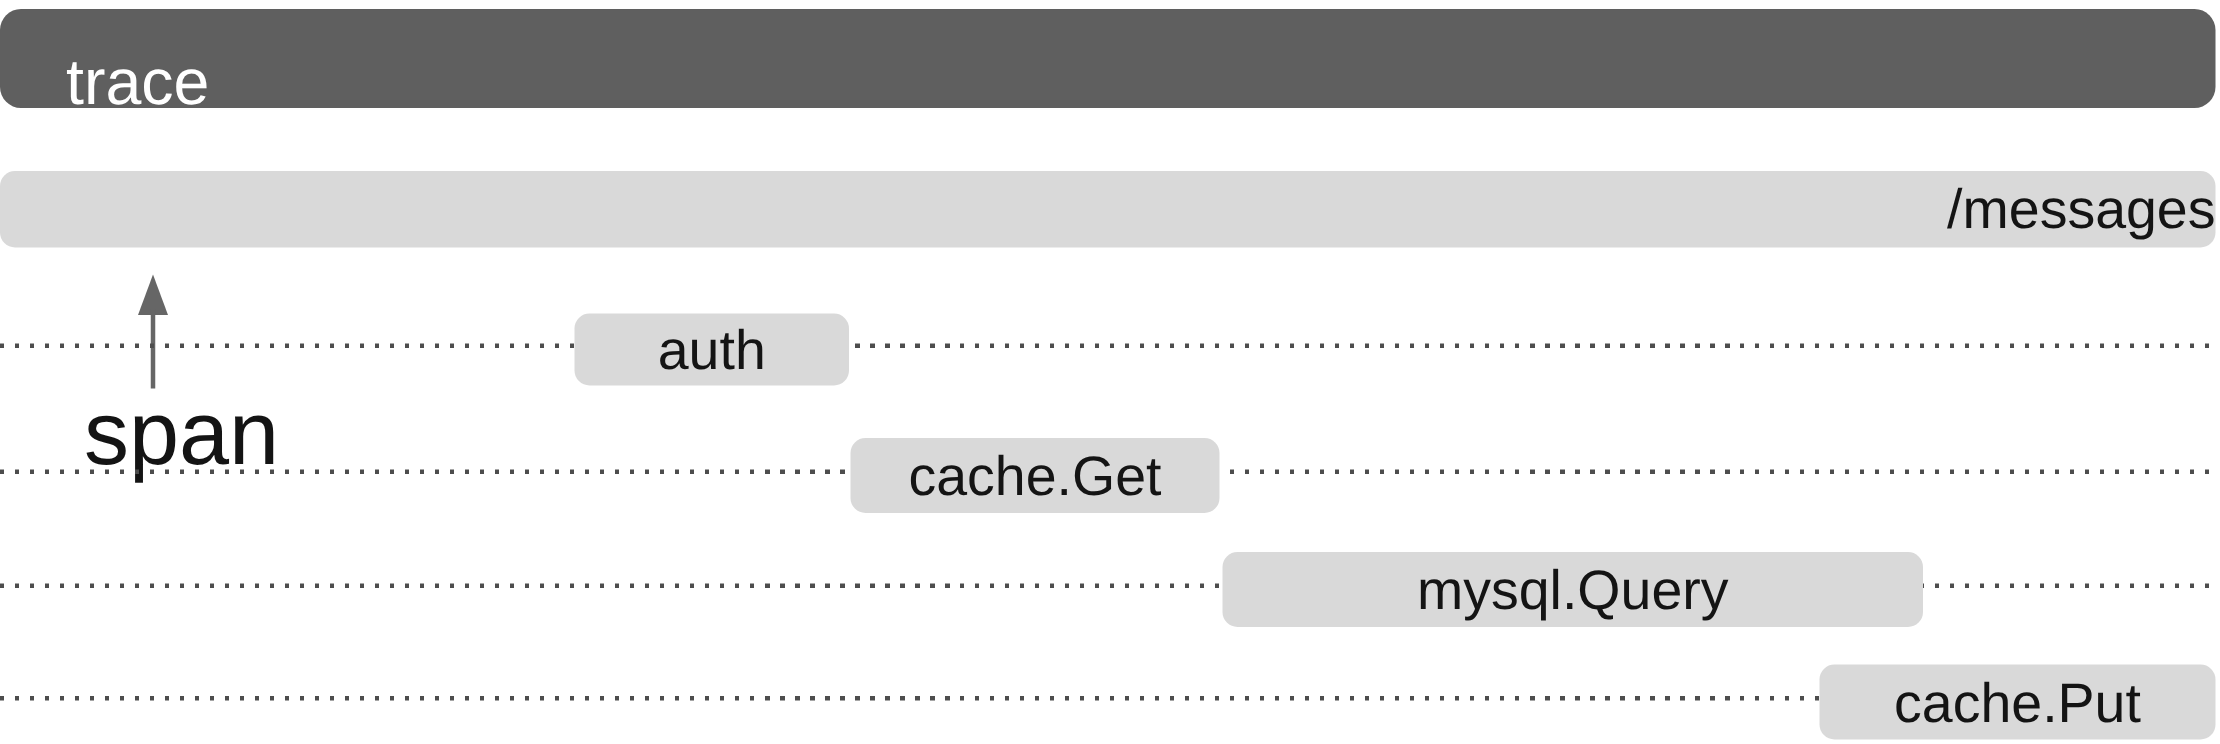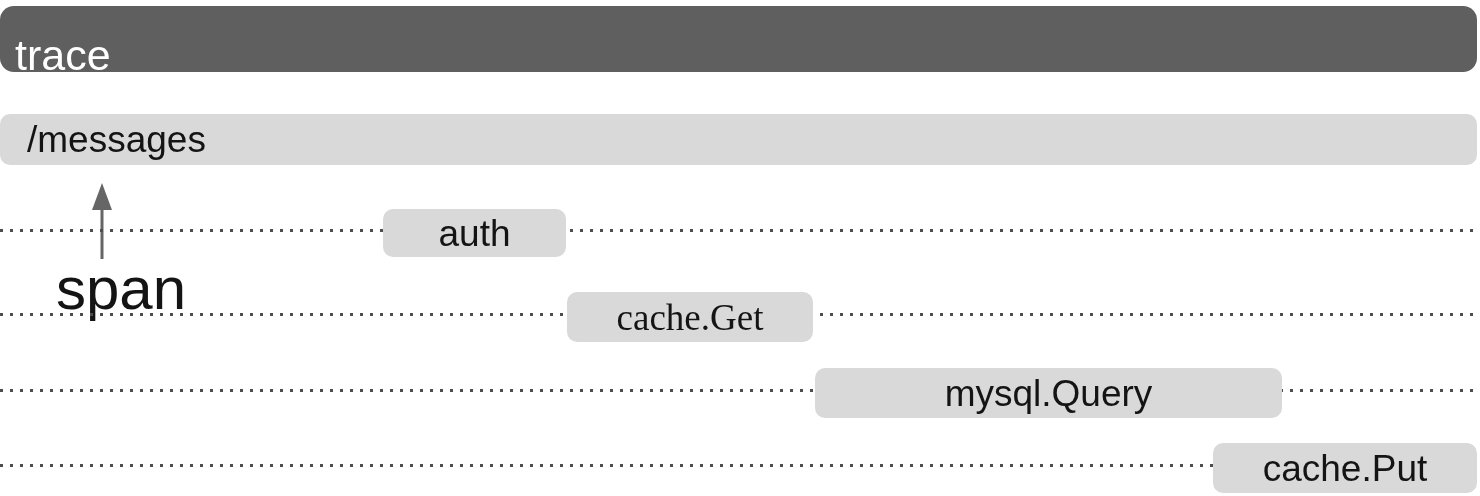--- a/index.html
+++ b/index.html
@@ -18,32 +18,32 @@
     position: absolute;
     left: 0; top: 6px;
     width: 1477px; height: 66px;
     background: var(--trace-bar-fill, #5f5f5f);
     border-radius: 14px;
     display: flex; align-items: center;
   }
   .trace-bar .label {
     color: var(--trace-bar-text, #ffffff);
     font-size: 43px;
-    padding-left: 15px;
+    padding-left: 44px;
     line-height: 1;
     margin-top: 32px;
   }
 
   .root-bar {
     position: absolute;
     left: 0; top: 114px;
     width: 1477px; height: 51px;
     background: var(--span-box-fill, #d9d9d9);
     border-radius: 10px;
-    display: flex; align-items: center;
+    display: flex; align-items: center; justify-content: flex-end;
   }
   .root-bar .label {
     color: var(--span-box-text, #141414);
     font-size: 37px;
     padding-left: 27px;
     line-height: 1;
   }
 
   .arrow-up {
     position: absolute;
@@ -100,21 +100,21 @@
   </svg>
 
   <div class="span-note">span</div>
 
   <div id="rows">
       <div class="dotted-line" style="top: 229px;"></div>
       <div class="span-box" style="left: 383px; top: 209px; width: 183px; height: 48px;">
         <span class="label">auth</span>
       </div>
       <div class="dotted-line" style="top: 313px;"></div>
-      <div class="span-box" style="left: 567px; top: 292px; width: 246px; height: 50px; font-family: Liberation Serif, serif;">
+      <div class="span-box" style="left: 567px; top: 292px; width: 246px; height: 50px;">
         <span class="label">cache.Get</span>
       </div>
       <div class="dotted-line" style="top: 389px;"></div>
       <div class="span-box" style="left: 815px; top: 368px; width: 467px; height: 50px;">
         <span class="label">mysql.Query</span>
       </div>
       <div class="dotted-line" style="top: 464px;"></div>
       <div class="span-box" style="left: 1213px; top: 443px; width: 264px; height: 50px;">
         <span class="label">cache.Put</span>
       </div>

